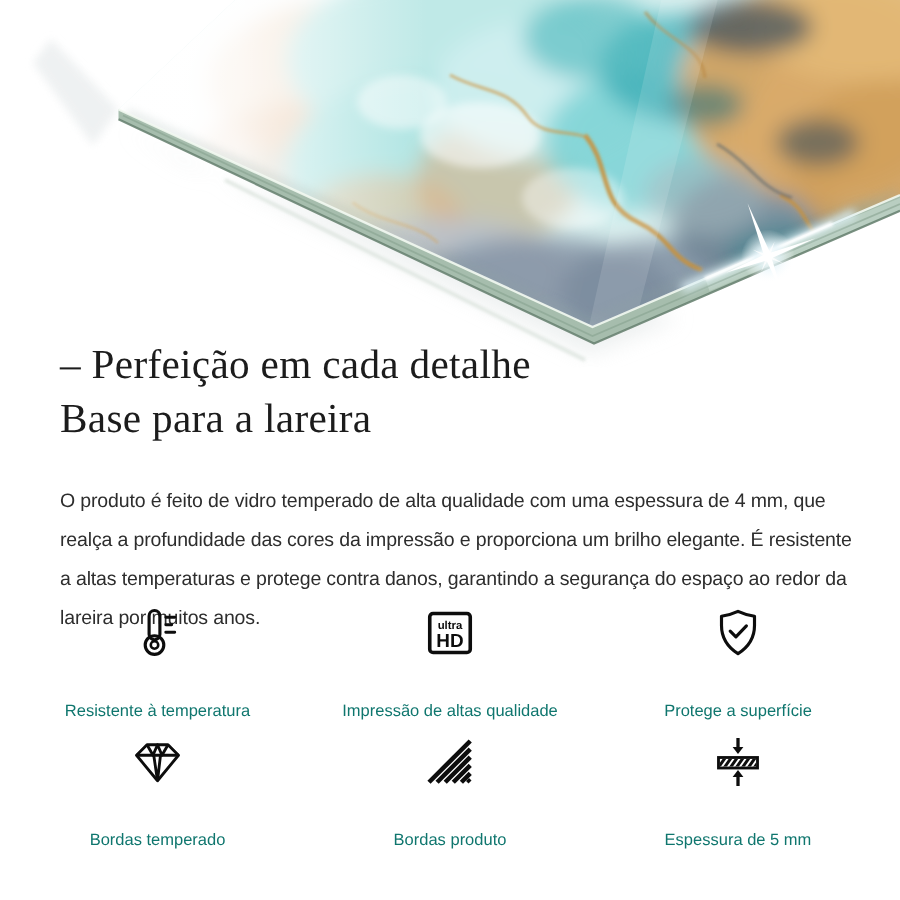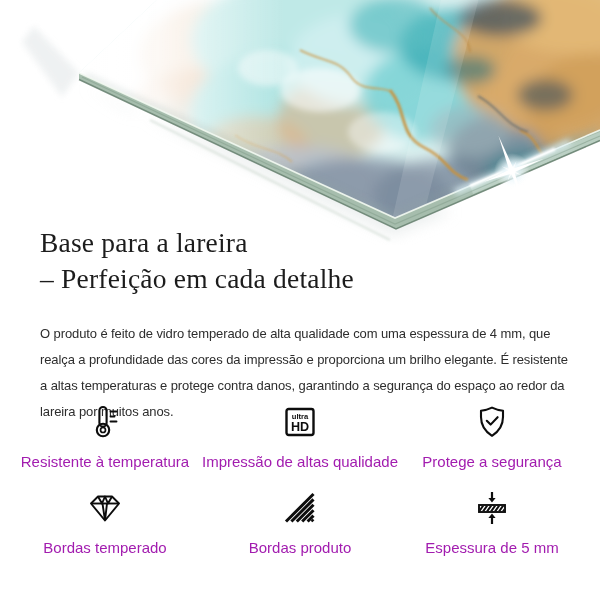--- a/index.html
+++ b/index.html
@@ -20,21 +20,21 @@
     position:absolute;left:40px;top:308px;width:536px;z-index:2;
     font-size:13px;line-height:26px;color:#2d2d2d;letter-spacing:-.1px;
   }
   .feature{
     position:absolute;width:180px;display:flex;flex-direction:column;
     align-items:center;z-index:2;
   }
   .f-c1{left:15px;} .f-c2{left:210px;} .f-c3{left:402px;}
   .f-r1{top:399px;} .f-r2{top:485px;}
   .icon-box{height:46px;display:flex;align-items:center;justify-content:flex-start;}
-  .f-label{margin-top:8px;font-size:15px;color:#a21caf;white-space:nowrap;}
+  .f-label{margin-top:23px;font-size:11px;color:#0f766e;white-space:nowrap;}
   .ic{display:block;}
 </style>
 </head>
 <body>
 
 <div class="hero">
 <svg width="600" height="245" viewBox="0 0 600 245" xmlns="http://www.w3.org/2000/svg">
   <defs>
     <clipPath id="glassClip">
           <path d="M79,73 L162,-5 L605,-5 L605,130 L395,218 Z"></path>
@@ -131,22 +131,22 @@
     <g transform="rotate(45)" opacity="0.8">
       <path d="M0,-11 L1.1,0 L0,11 L-1.1,0 Z" fill="#ffffff"></path>
       <path d="M-11,0 L0,-1.1 L11,0 L0,1.1 Z" fill="#ffffff"></path>
     </g>
     <circle r="3.2" fill="#ffffff"></circle>
   </g>
 </svg>
 </div>
 
 <h1 class="heading">
+  <div>– Perfeição em cada detalhe</div>
   <div>Base para a lareira</div>
-  <div>– Perfeição em cada detalhe</div>
 </h1>
 
 <p class="desc">O produto é feito de vidro temperado de alta qualidade com uma espessura de 4 mm, que realça a profundidade das cores da impressão e proporciona um brilho elegante. É resistente a altas temperaturas e protege contra danos, garantindo a segurança do espaço ao redor da lareira por muitos anos.</p>
 
 <div>
 
   <div class="feature f-c1 f-r1">
     <div class="icon-box">
       <svg class="ic" width="36" height="36" viewBox="0 0 36 36" fill="none" stroke="#0d0d0d">
         <rect x="12.4" y="3" width="7.2" height="19.5" rx="3.6" stroke-width="2.1"></rect>
@@ -169,21 +169,21 @@
     <div class="f-label">Impressão de altas qualidade</div>
   </div>
 
   <div class="feature f-c3 f-r1">
     <div class="icon-box">
       <svg class="ic" width="36" height="36" viewBox="0 0 36 36" fill="none" stroke="#0d0d0d">
         <path d="M18,3.6 C21.4,5.2 25,6.3 29,6.8 L29,13 C29,21.5 24.6,27.6 18,31.8 C11.4,27.6 7,21.5 7,13 L7,6.8 C11,6.3 14.6,5.2 18,3.6 Z" stroke-width="2.1" stroke-linejoin="round"></path>
         <path d="M12.8,16.8 L16.6,20.6 L23.6,13.2" stroke-width="2.1" stroke-linecap="round" stroke-linejoin="round"></path>
       </svg>
     </div>
-    <div class="f-label">Protege a segurança</div>
+    <div class="f-label">Protege a superfície</div>
   </div>
 
   <div class="feature f-c1 f-r2">
     <div class="icon-box">
       <svg class="ic" width="36" height="36" viewBox="0 0 36 36" fill="none" stroke="#0d0d0d" stroke-width="1.9" stroke-linejoin="round">
         <path d="M4,13.5 L11,6.5 L25,6.5 L32,13.5 L18,30.5 Z"></path>
         <path d="M4,13.5 H32"></path>
         <path d="M11,6.5 L15,13.5 L18,6.5 L21,13.5 L25,6.5"></path>
         <path d="M18,30.5 L15.5,13.5 M18,30.5 L20,13.5"></path>
       </svg>

